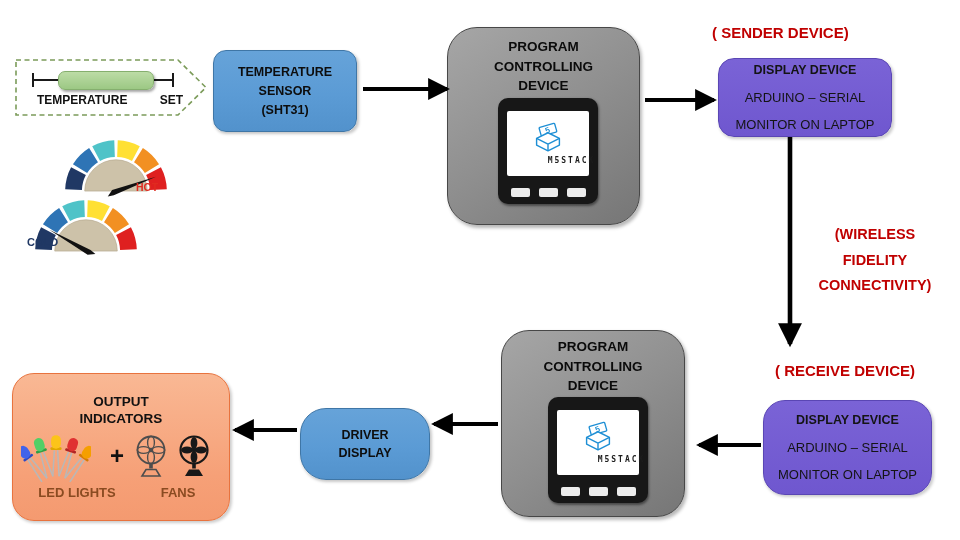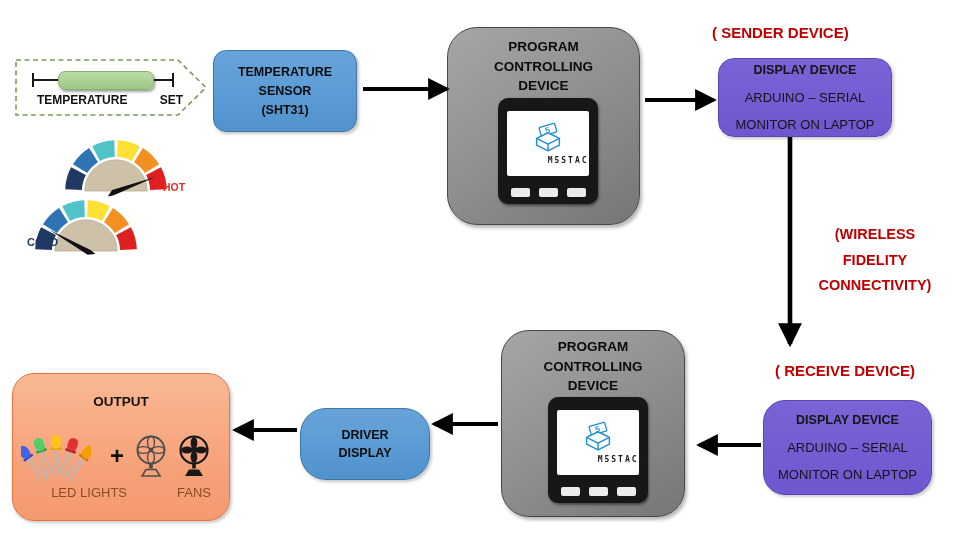--- a/index.html
+++ b/index.html
@@ -45,21 +45,21 @@
   .m5btns{position:absolute;left:0;right:0;bottom:7px;display:flex;justify-content:center;gap:9px;}
   .m5btn{width:19px;height:9px;background:#ececec;border-radius:2px;}
 
   
   .gauge-label{position:absolute;font-weight:700;font-size:10.5px;}
   .slider-green{position:absolute;left:43px;top:12px;width:94px;height:17px;border-radius:7px;
     background:linear-gradient(180deg,#bcdca6,#9cc884);border:1px solid #85af6e;
     box-shadow:1.5px 2px 2.5px rgba(0,0,0,.35);}
   .ts-labels{position:absolute;left:0;top:34px;width:192px;display:flex;justify-content:space-between;
     padding:0 24px 0 22px;box-sizing:border-box;font-weight:700;font-size:12px;color:#111;}
-  .out-label{position:absolute;font-weight:400;font-size:13px;color:#8a4b21;text-align:right;}
+  .out-label{position:absolute;font-weight:700;font-size:13px;color:#8a4b21;text-align:center;}
 </style>
 </head>
 <body>
 
 <div class="abs" style="left:15px;top:59px;width:192px;height:57px;">
   <svg width="192" height="57" viewBox="0 0 192 57" style="position:absolute;left:0;top:0;">
     <polygon points="1,1 163,1 191,28.5 163,56 1,56" fill="#ffffff" stroke="#7b9b59" stroke-width="1.6" stroke-dasharray="5,3.5"></polygon>
     <line x1="18" y1="21" x2="158" y2="21" stroke="#1a1a1a" stroke-width="2"></line>
     <line x1="18" y1="14" x2="18" y2="28" stroke="#1a1a1a" stroke-width="2"></line>
     <line x1="158" y1="14" x2="158" y2="28" stroke="#1a1a1a" stroke-width="2"></line>
@@ -74,21 +74,21 @@
 <svg class="abs" style="left:60px;top:133px;" width="112" height="67" viewBox="0 0 100 60">
   <path d="M 12.0 50.7 A 38 38 0 0 1 16.4 34.2" stroke="#203864" stroke-width="15" fill="none"></path>
   <path d="M 17.8 31.9 A 38 38 0 0 1 29.9 19.8" stroke="#2e74b5" stroke-width="15" fill="none"></path>
   <path d="M 32.2 18.4 A 38 38 0 0 1 48.7 14.0" stroke="#4fc3c8" stroke-width="15" fill="none"></path>
   <path d="M 51.3 14.0 A 38 38 0 0 1 67.8 18.4" stroke="#ffe033" stroke-width="15" fill="none"></path>
   <path d="M 70.1 19.8 A 38 38 0 0 1 82.2 31.9" stroke="#f29022" stroke-width="15" fill="none"></path>
   <path d="M 83.6 34.2 A 38 38 0 0 1 88.0 50.7" stroke="#df2020" stroke-width="15" fill="none"></path>
   <path d="M 22 52 A 28 28 0 0 1 78 52 Z" fill="#cdc2a9" stroke="#b5a88d" stroke-width="0.6"></path>
   <polygon points="88,50.8 47,50 41.5,54.3 47,54.9" fill="#111" transform="rotate(-18 50 52)"></polygon>
 </svg>
-<div class="gauge-label" style="left:163px;top:181px;color:#e02b20;">HOT</div>
+<div class="gauge-label" style="left:136px;top:181px;color:#e02b20;">HOT</div>
 
 <svg class="abs" style="left:30px;top:193px;" width="112" height="67" viewBox="0 0 100 60">
   <path d="M 12.0 50.7 A 38 38 0 0 1 16.4 34.2" stroke="#203864" stroke-width="15" fill="none"></path>
   <path d="M 17.8 31.9 A 38 38 0 0 1 29.9 19.8" stroke="#2e74b5" stroke-width="15" fill="none"></path>
   <path d="M 32.2 18.4 A 38 38 0 0 1 48.7 14.0" stroke="#4fc3c8" stroke-width="15" fill="none"></path>
   <path d="M 51.3 14.0 A 38 38 0 0 1 67.8 18.4" stroke="#ffe033" stroke-width="15" fill="none"></path>
   <path d="M 70.1 19.8 A 38 38 0 0 1 82.2 31.9" stroke="#f29022" stroke-width="15" fill="none"></path>
   <path d="M 83.6 34.2 A 38 38 0 0 1 88.0 50.7" stroke="#df2020" stroke-width="15" fill="none"></path>
   <path d="M 22 52 A 28 28 0 0 1 78 52 Z" fill="#cdc2a9" stroke="#b5a88d" stroke-width="0.6"></path>
   <polygon points="88,50.8 47,50 41.5,54.3 47,54.9" fill="#111" transform="rotate(-148 50 52)"></polygon>
@@ -174,20 +174,21 @@
 </div>
 
 <div class="abs ctr blue-box" style="left:300px;top:408px;width:128px;height:70px;border-radius:26px;font-size:12.5px;line-height:18px;">
   <span class="line">DRIVER</span>
   <span class="line">DISPLAY</span>
 </div>
 
 <div class="abs peach-box" style="left:12px;top:373px;width:216px;height:146px;">
   <div style="text-align:center;font-weight:700;font-size:13.5px;line-height:16.5px;color:#111;padding-top:20px;">
     <span class="line">OUTPUT</span>
+    <span class="line">INDICATORS</span>
   </div>
 
   <svg class="abs" style="left:8px;top:59px;" width="70" height="52" viewBox="0 0 64 48">
     <g transform="rotate(-36 32 58)">
       <line x1="30.5" y1="16" x2="29" y2="40" stroke="#b8b8b8" stroke-width="1.4"></line>
       <line x1="33.5" y1="16" x2="34.8" y2="40" stroke="#b8b8b8" stroke-width="1.4"></line>
       <rect x="26.8" y="13.2" width="10.4" height="2.4" rx="1" fill="#2e4bc4"></rect>
       <rect x="27.5" y="2" width="9" height="12.5" rx="4.5" fill="#4263eb"></rect>
     </g>
     <g transform="rotate(-18 32 58)">

